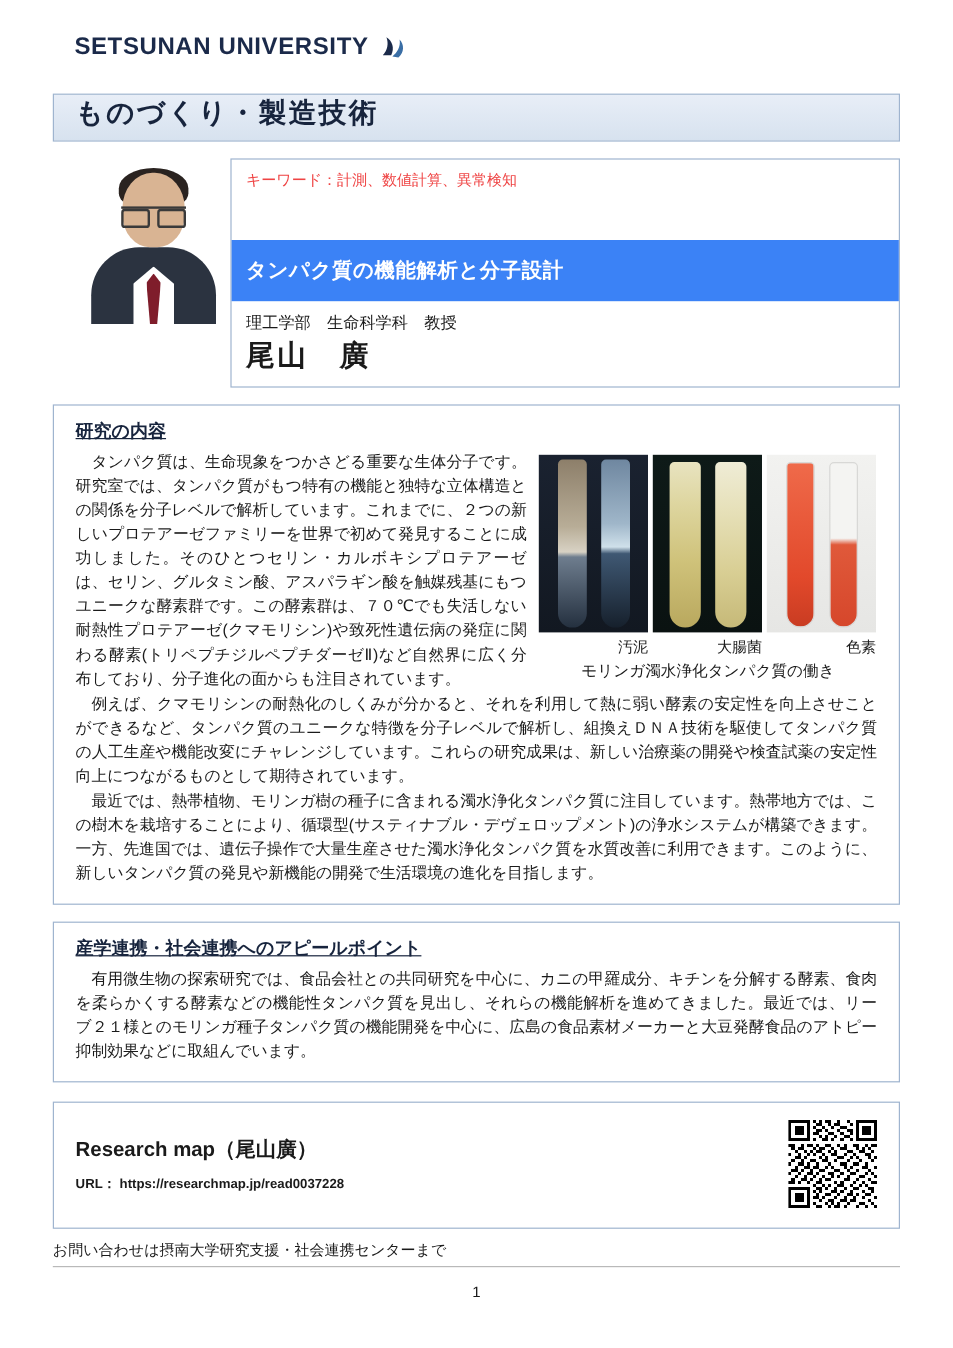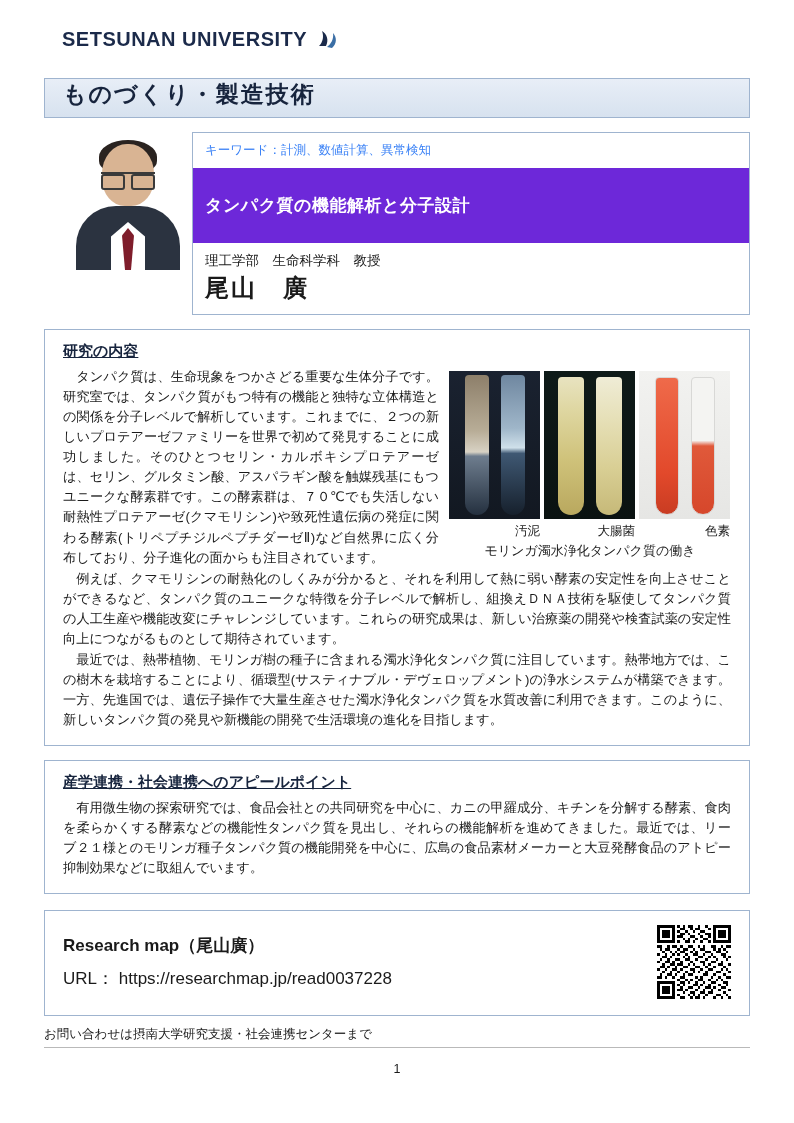--- a/index.html
+++ b/index.html
@@ -150,29 +150,30 @@
   }
 
   .profile-right {
     flex: 1;
     border: 1px solid #9fb4cf;
     box-sizing: border-box;
   }
   .keywords {
     font-size: 12.5px;
     padding: 9px 12px 9px 12px;
-    color: #3b82f6;
+    color: #ef4444;
   }
   .research-title {
-    background: #6d28d9;
+    background: #3b82f6;
     color: #ffffff;
     font-size: 17px;
     font-weight: bold;
-    padding: 26px 12px;
+    padding: 14px 12px;
     letter-spacing: 0.5px;
+    margin-top: 32px;
   }
   .affiliation {
     font-size: 13.5px;
     padding: 9px 12px 2px 12px;
   }
   .prof-name {
     font-size: 24px;
     font-weight: bold;
     padding: 0 12px 10px 12px;
     letter-spacing: 2px;
@@ -294,21 +295,22 @@
     align-items: center;
     justify-content: space-between;
   }
   .rmap-left { }
   .rmap-title {
     font-size: 17px;
     font-weight: bold;
     margin-bottom: 10px;
   }
   .rmap-url {
-    font-size: 17px;
+    font-size: 11px;
+    font-weight: bold;
   }
   .qr {
     width: 74px;
     height: 74px;
     position: relative;
     background: #ffffff;
   }
   .qr svg { display: block; }
 
   .footer-note {

